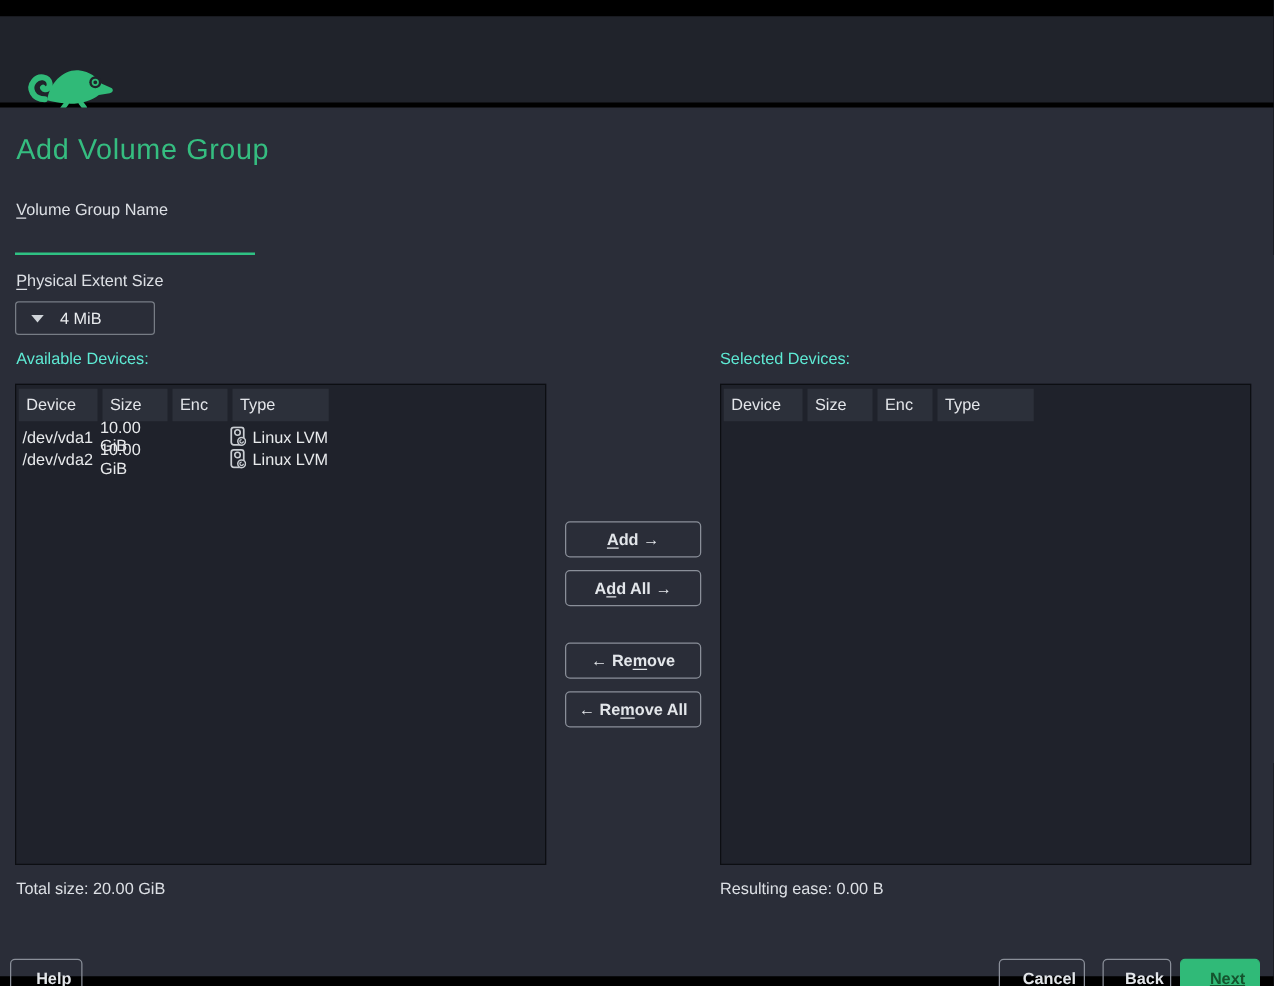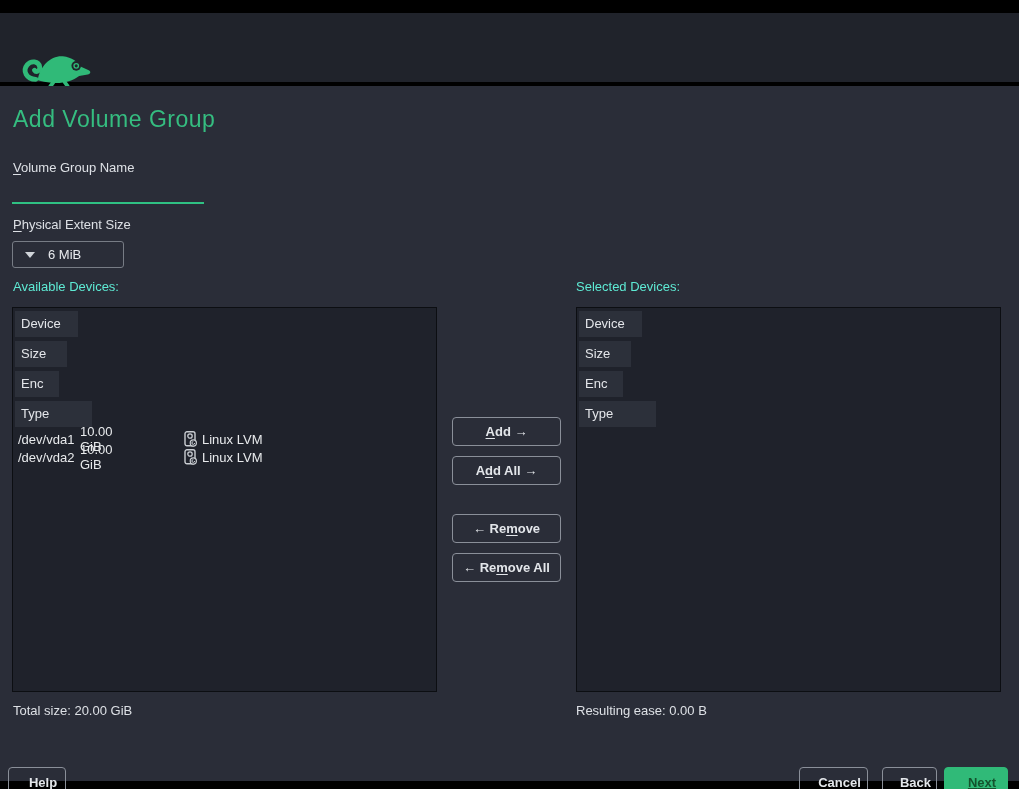--- a/index.html
+++ b/index.html
@@ -49,21 +49,21 @@
     border-left:5px solid transparent; border-right:5px solid transparent;
     border-top:6px solid #d0d4d9;
   }
   .combo-value { margin-left:13px; font-size:13px; color:#e9ebee; }
   .list-caption { position:absolute; top:193px; font-size:13px; color:#5eead4; }
   
   .devtable {
     position:absolute; top:221px; width:425px; height:385px;
     background:#1f222b; border:1px solid #0c0e12;
   }
-  .devtable .thead { display:flex; gap:4px; padding:3px 0 0 2px;flex-direction:column; }
+  .devtable .thead { display:flex; gap:4px; padding:3px 0 0 2px; }
   .devtable .th {
     background:#2c303a; height:26px; line-height:26px;
     padding-left:6px; font-size:13px; color:#e4e6ea; cursor:pointer;
   }
   .th.c-device { width:63px; } .th.c-size { width:52px; }
   .th.c-enc { width:44px; }   .th.c-type { width:77px; }
   .devtable .tbody { margin-top:3px; }
   .trow { display:flex; align-items:center; height:18px; font-size:13px; color:#e8eaec; cursor:pointer; }
   .trow .cd { width:67px; padding-left:5px; }
   .trow .cs { width:56px; }
@@ -108,21 +108,21 @@
   <div class="field-label" style="left:13px; top:74px;">
     <span></span><span class="mn">V</span><span>olume Group Name</span>
   </div>
   <input class="vg-input" type="text" value="" style="">
 
   <div class="field-label" style="left:13px; top:131px;">
     <span></span><span class="mn">P</span><span>hysical Extent Size</span>
   </div>
   <div class="combobox">
     <span class="combo-arrow"></span>
-    <span class="combo-value">6 MiB</span>
+    <span class="combo-value">4 MiB</span>
   </div>
 
   <div class="list-caption" style="left:13px;">Available Devices:</div>
   <div class="devtable" style="left:12px;">
     <div class="thead">
       <div class="th c-device">Device</div>
       <div class="th c-size">Size</div>
       <div class="th c-enc">Enc</div>
       <div class="th c-type">Type</div>
     </div>

